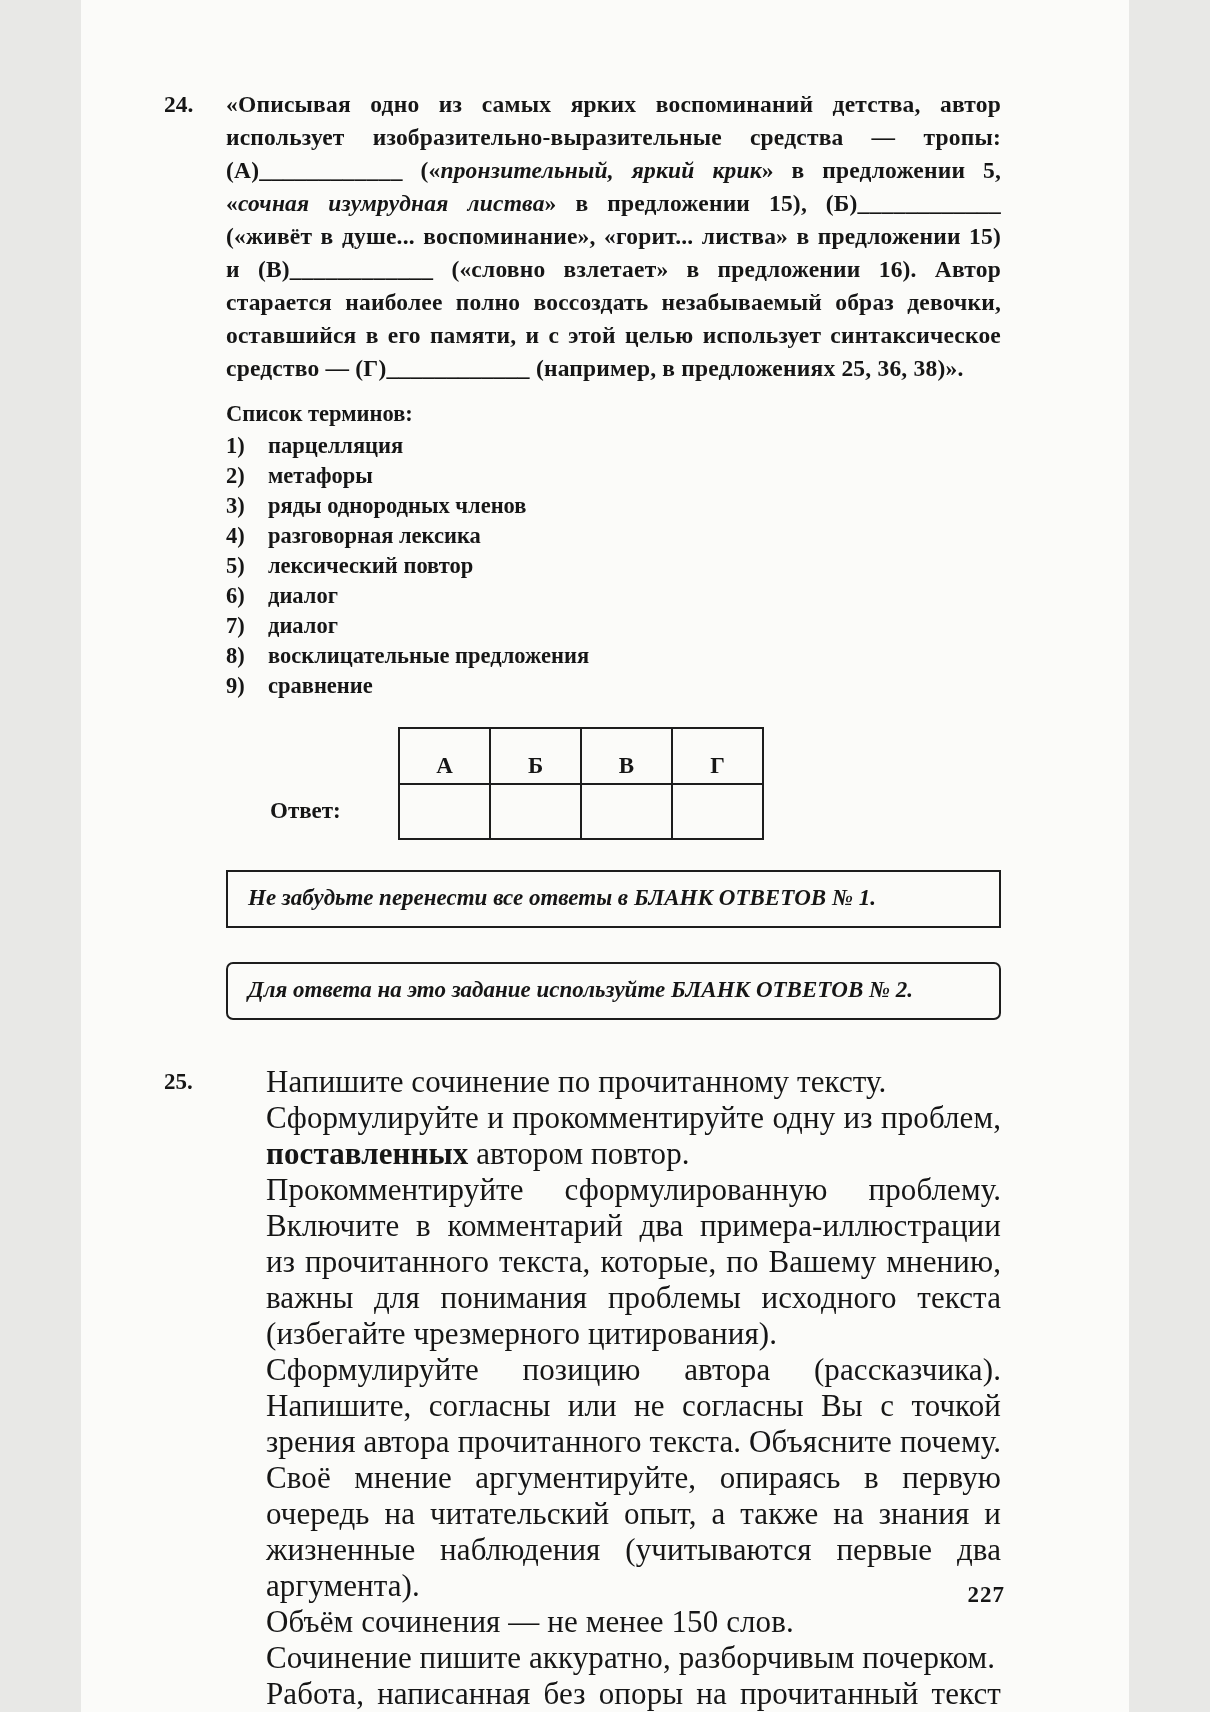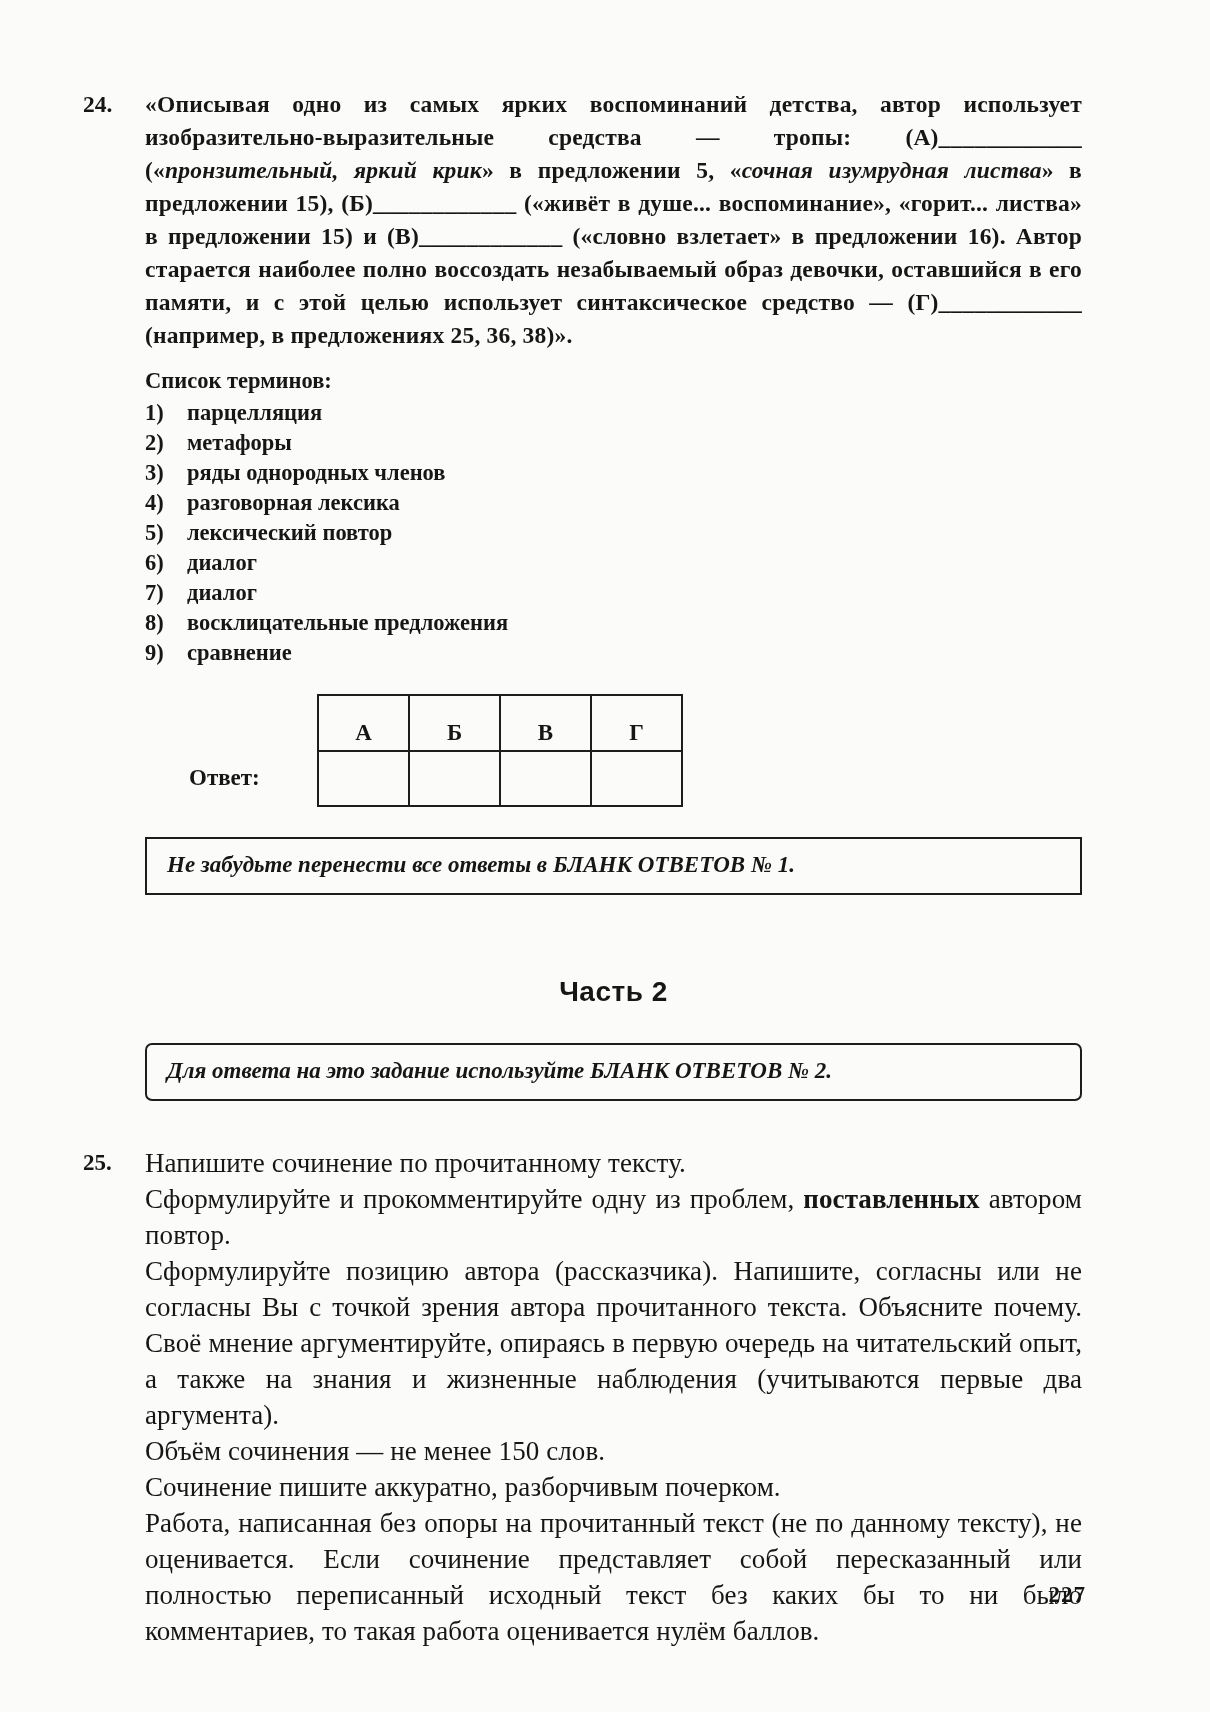--- a/index.html
+++ b/index.html
@@ -1,19 +1,19 @@
 <!DOCTYPE html>
 <html lang="ru"><head>
 <meta charset="utf-8">
 <style>
   * { margin: 0; padding: 0; box-sizing: border-box; }
   html, body { background: #e8e8e6; }
   .page {
     position: relative;
-    width: 1210px;
+    width: 1048px;
     height: 1712px;
     margin: 0 auto;
     background: #fbfbf9;
     color: #161616;
     font-family: "Liberation Serif", "DejaVu Serif", serif;
     overflow: hidden;
   }
   .content {
     position: relative;
     margin-left: 145px;
@@ -91,24 +91,25 @@
     margin-top: 80px;
     text-align: center;
     font-family: "Liberation Sans", "DejaVu Sans", sans-serif;
     font-weight: bold;
     font-size: 28px;
     line-height: 34px;
     letter-spacing: 0.5px;
   }
   .task25 { margin-top: 44px; }
   .task25 p {
-    font-size: 27px;
+    font-size: 31px;
     line-height: 36px;
     text-align: justify;
     letter-spacing: 0.1px;
+    margin-left: 40px;
   }
   .task25 p strong { font-weight: bold; }
   .task25 .task-num { font-size: 23px; line-height: 36px; }
   .page-number {
     position: absolute;
     top: 1582px;
     right: 124px;
     font-size: 23px;
     font-weight: bold;
     letter-spacing: 1px;
@@ -182,30 +183,30 @@
             </tr>
           </tbody>
         </table>
       </div>
     </section>
 
     <div class="note-box first">
       <span>Не забудьте перенести все ответы в БЛАНК ОТВЕТОВ № 1.</span>
     </div>
 
-    <h2 class="part-title">Часть 2</h2>
 
     <div class="note-box second">
       <span>Для ответа на это задание используйте БЛАНК ОТВЕТОВ № 2.</span>
     </div>
 
     <section class="task task25">
       <span class="task-num">25.</span>
       <p>Напишите сочинение по прочитанному тексту.</p>
       <p><span>Сформулируйте и прокомментируйте одну из проблем, </span><strong>поставленных</strong><span> автором повтор.</span></p>
+      <p><span>Прокомментируйте сформулированную проблему. Включите в комментарий два примера-иллюстрации из прочитанного текста, которые, по Вашему мнению, важны для понимания проблемы исходного текста (избегайте чрезмерного цитирования).</span></p>
       <p><span>Сформулируйте позицию автора (рассказчика). Напишите, согласны или не согласны Вы с точкой зрения автора прочитанного текста. Объясните почему. Своё мнение аргументируйте, опираясь в первую очередь на читательский опыт, а также на знания и жизненные наблюдения (учитываются первые два аргумента).</span></p>
       <p><span>Объём сочинения — не менее 150 слов.</span></p>
       <p><span>Сочинение пишите аккуратно, разборчивым почерком.</span></p>
       <p><span>Работа, написанная без опоры на прочитанный текст (не по данному тексту), не оценивается. Если сочинение представляет собой пересказанный или полностью переписанный исходный текст без каких бы то ни было комментариев, то такая работа оценивается нулём баллов.</span></p>
     </section>
 
   </div>
 
   <div class="page-number">227</div>
 </div>

